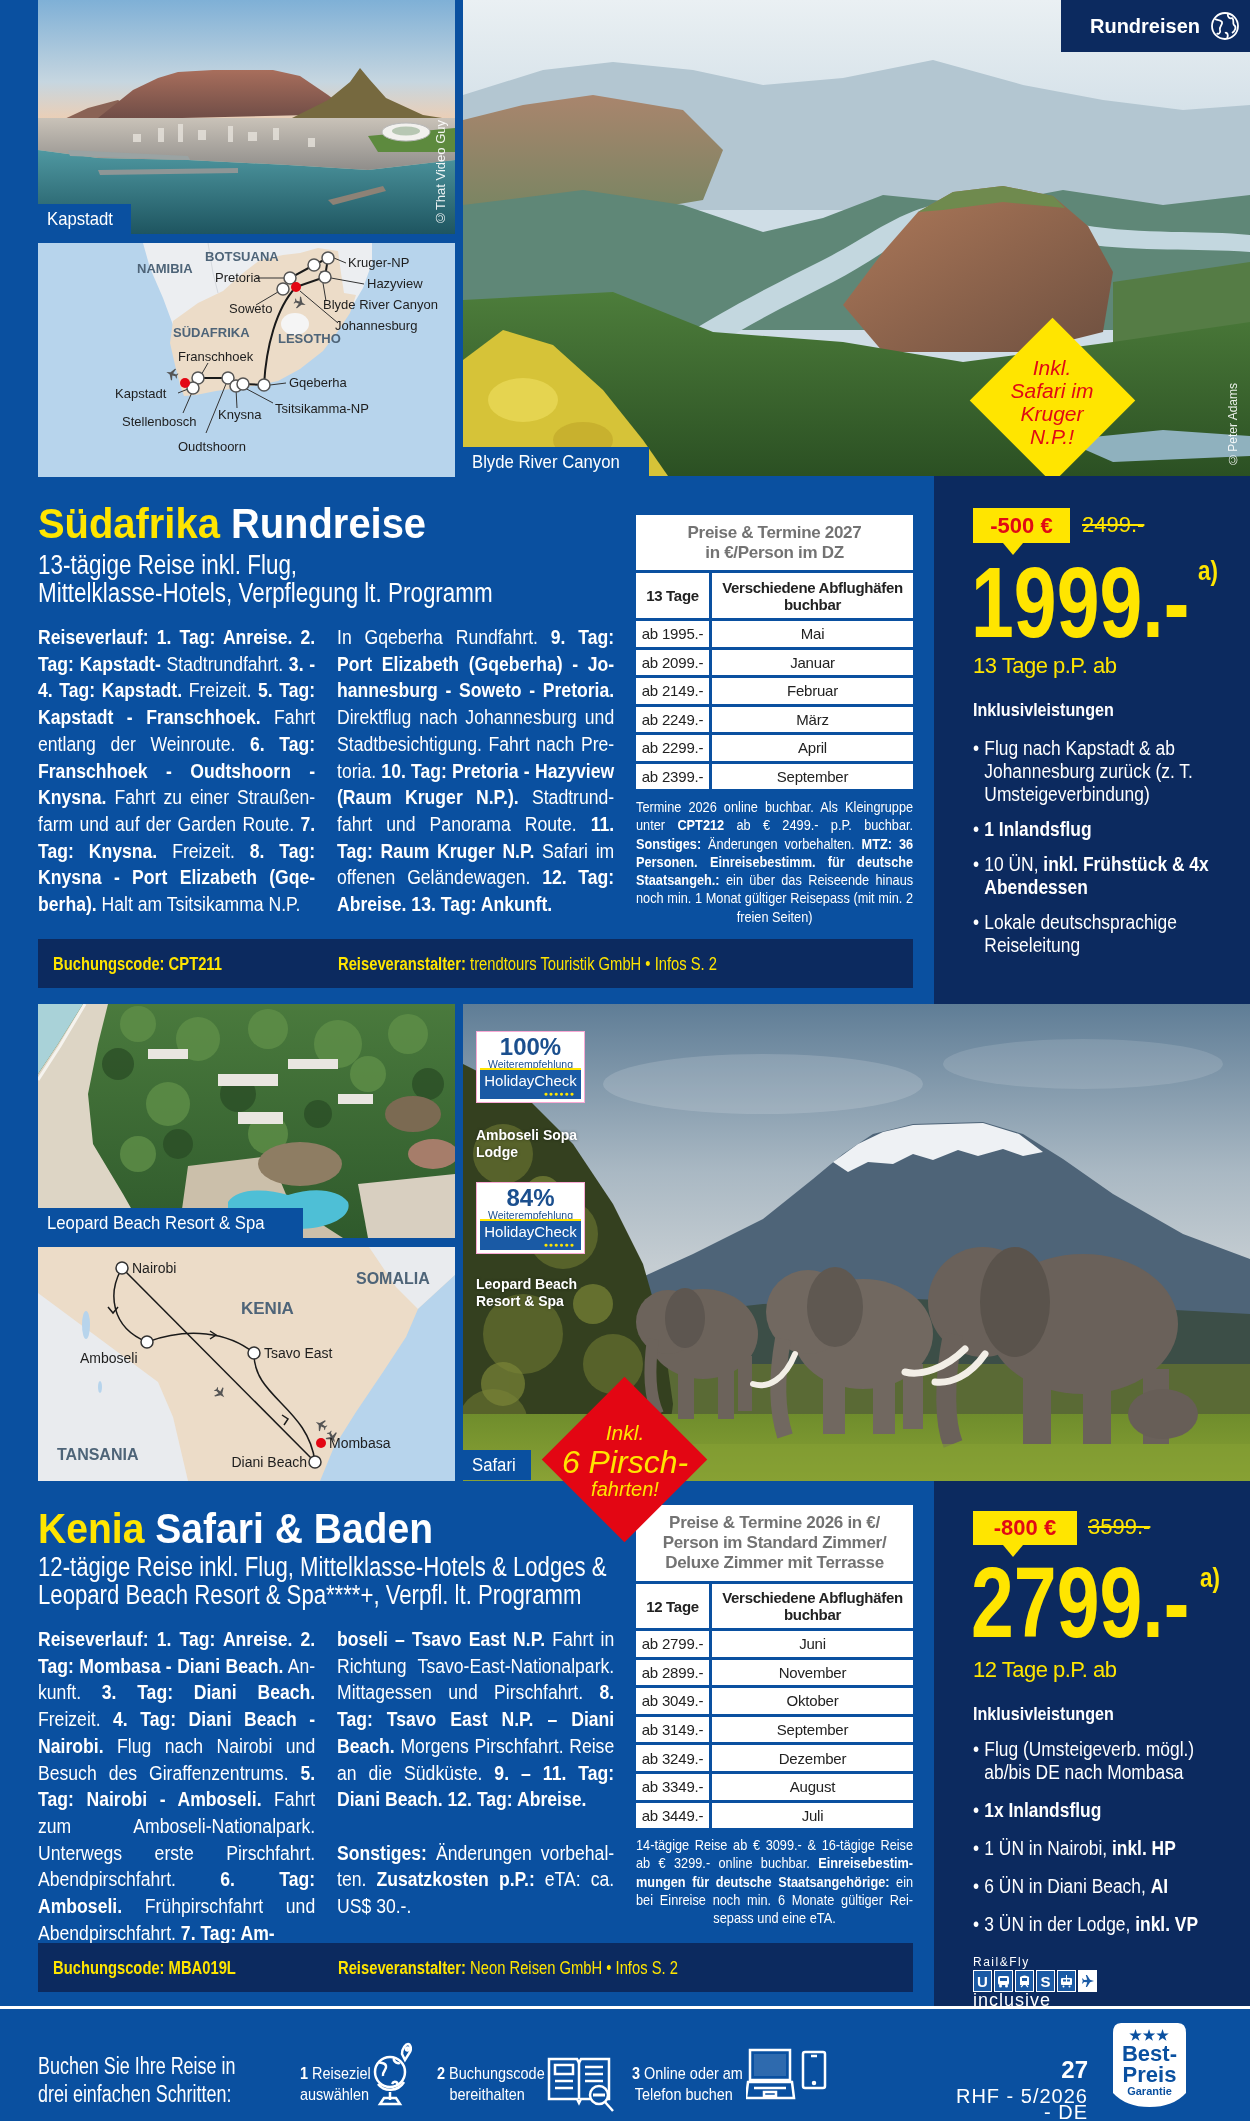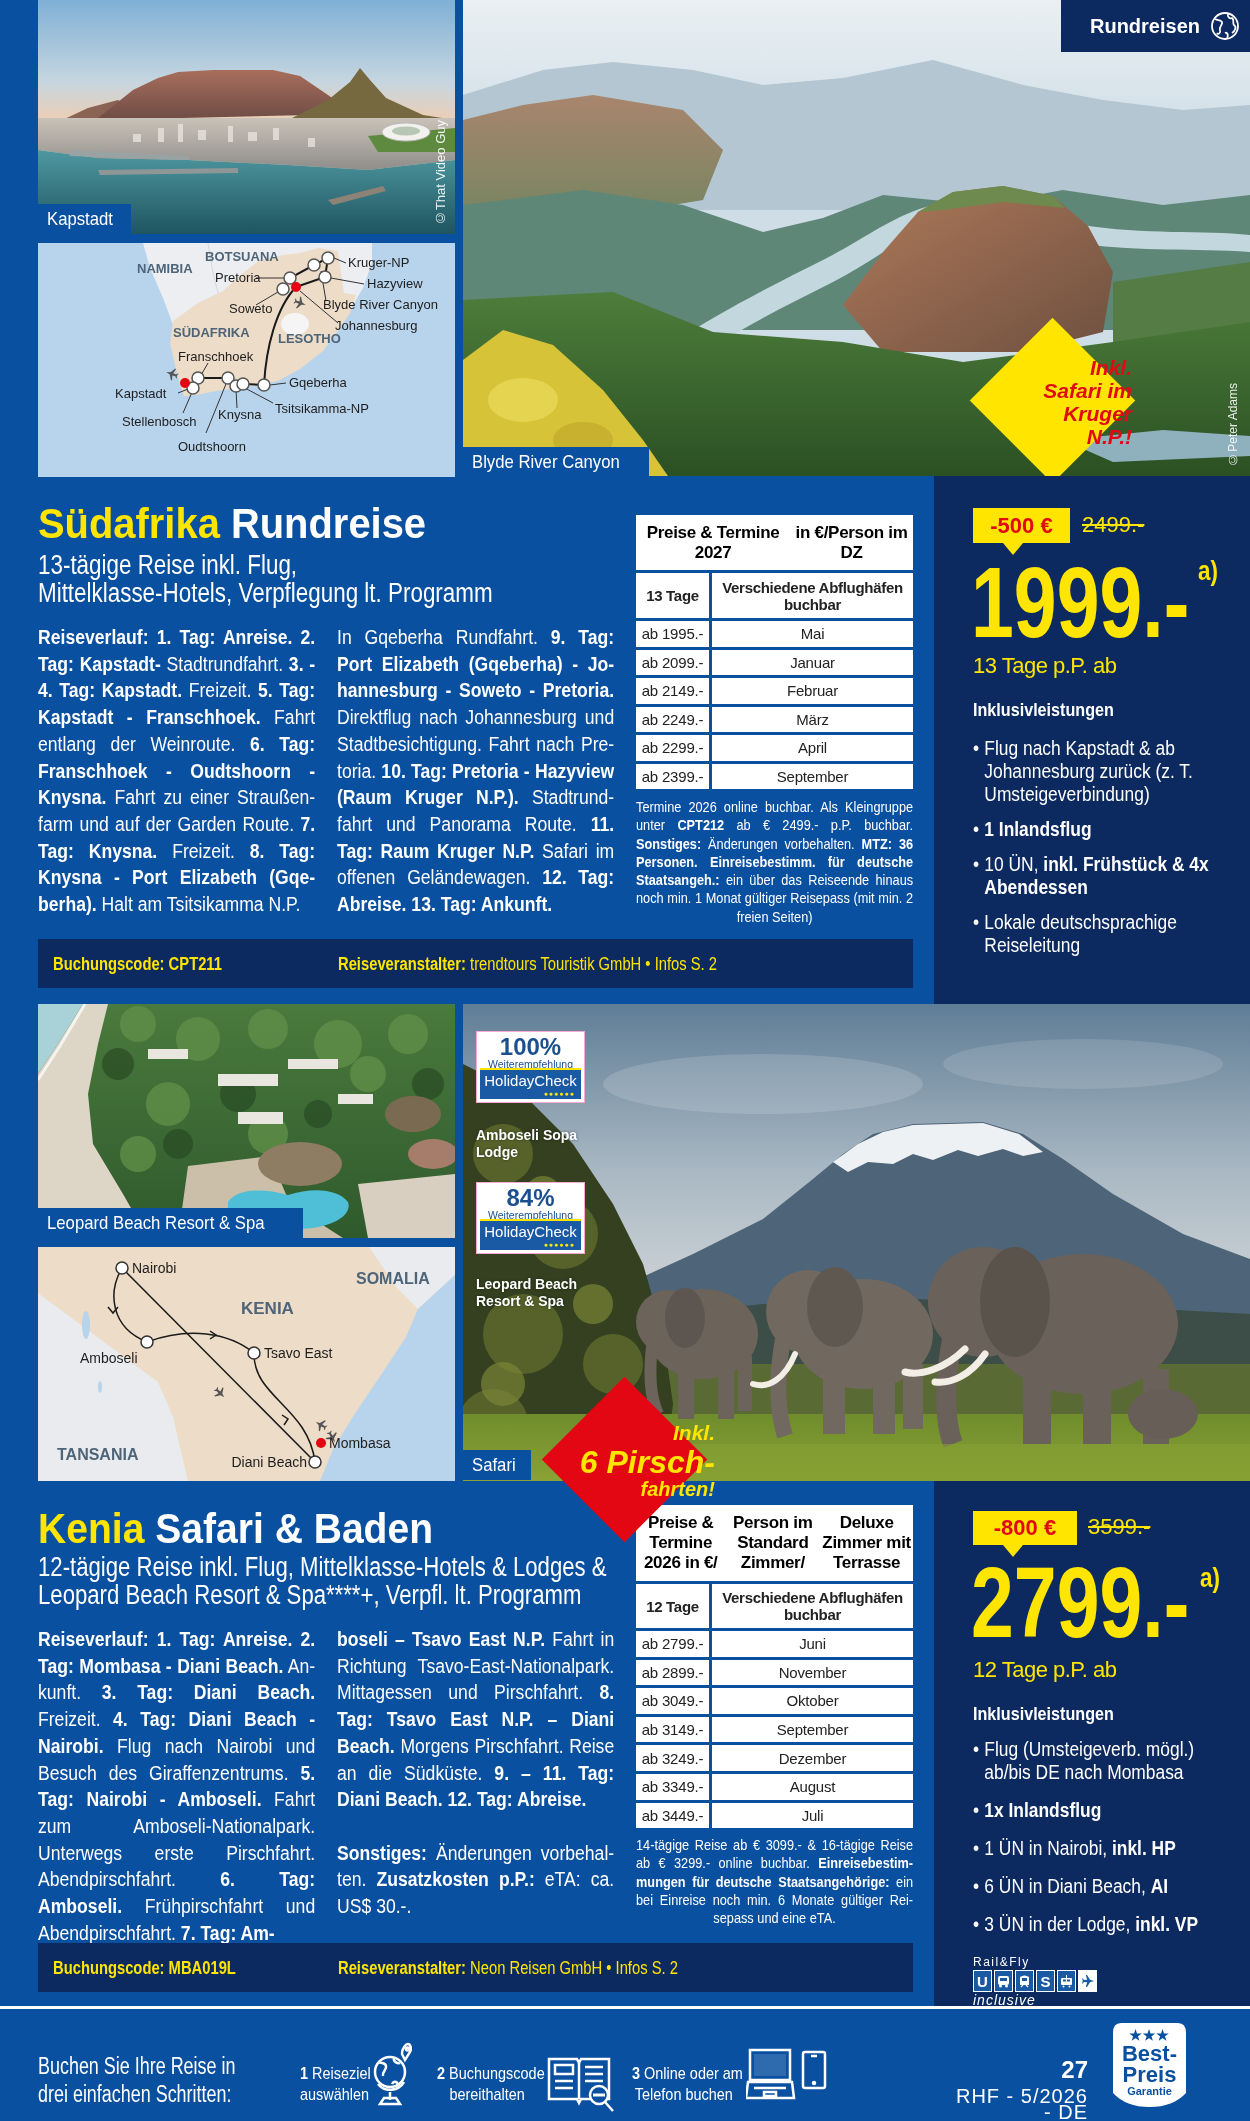--- a/index.html
+++ b/index.html
@@ -9,30 +9,30 @@
 .cx{transform-origin:0 0}
 .photo{position:absolute;overflow:hidden}
 .photo svg{display:block;width:100%;height:100%}
 .caption{position:absolute;background:#0a50a0;color:#fff;font-size:19px;line-height:30px;padding:0 9px;white-space:nowrap}
 .caption span{display:inline-block;transform:scaleX(.88);transform-origin:0 50%}
 .credit{position:absolute;writing-mode:vertical-rl;transform:rotate(180deg);font-size:13px;color:rgba(255,255,255,.9);white-space:nowrap}
 .navy{position:absolute;background:#0c2a5f}
 .tab{display:flex;align-items:center;justify-content:flex-end;gap:10px;padding-right:10px;background:#0c2a5f}
 .tab .lbl{font-weight:bold;font-size:20px;color:#fff}
 .diamond{position:absolute;width:117px;height:117px;transform:rotate(45deg)}
-.dtext{position:absolute;text-align:right;font-style:italic;font-weight:bold}
+.dtext{position:absolute;text-align:center;font-style:italic;font-weight:normal}
 .title{position:absolute;font-weight:bold;font-size:42px;line-height:42px;white-space:nowrap;transform:scaleX(.95)}
 .title .hl{color:#ffe500}
 .subtitle{position:absolute;font-size:27px;line-height:28.3px;white-space:nowrap;transform:scaleX(.83)}
 .body-col{position:absolute;width:315px;font-size:20px;line-height:26.7px;text-align:justify;transform:scaleX(.88);hyphens:manual}
 .body-col b{font-weight:bold}
 .body-col p+p{margin-top:26.7px}
 .ptable{position:absolute;width:277px;background:#0a50a0;display:grid;grid-template-columns:73px 201px;gap:3px;color:#222}
 .ptable>div{background:#fff;display:flex;align-items:center;justify-content:center;text-align:center}
-.ptable .ttl{grid-column:1 / span 2;flex-direction:row;color:#000000;font-weight:bold;font-size:17px;line-height:20px;letter-spacing:-.3px}
+.ptable .ttl{grid-column:1 / span 2;flex-direction:column;color:#737373;font-weight:bold;font-size:17px;line-height:20px;letter-spacing:-.3px}
 .ptable .hd{font-weight:bold;font-size:15px;line-height:17px;letter-spacing:-.3px}
 .ptable .cell{font-size:15px;letter-spacing:-.2px}
 .note{position:absolute;width:326px;font-size:15px;line-height:18.3px;text-align:justify;text-align-last:center;transform:scaleX(.85)}
 .bookbar{position:absolute;left:38px;width:875px;height:49px;background:#0c2a5f;color:#ffe500}
 .bookbar .seg{position:absolute;top:14px;font-size:18px;line-height:22px;white-space:nowrap;transform:scaleX(.82);transform-origin:0 0}
 .badge-disc{position:absolute;background:#ffe500;color:#e10a14;font-weight:bold;font-size:22px;display:flex;align-items:center;justify-content:center}
 .badge-disc:after{content:"";position:absolute;left:30px;bottom:-12px;border-left:10px solid transparent;border-right:10px solid transparent;border-top:12px solid #ffe500}
 .old{position:absolute;color:#ffe500;font-size:22px;line-height:30px;text-decoration:line-through}
 .bigprice{position:absolute;color:#ffe500;font-weight:bold;font-size:100px;line-height:100px;white-space:nowrap;transform:scaleX(.77)}
 .foot-a{position:absolute;color:#ffe500;font-weight:bold;font-size:28px;line-height:30px;transform:scaleX(.8)}
@@ -45,21 +45,21 @@
 .hc{position:absolute;width:109px;height:72px;background:#fff;border:1px solid #f9a8d4;text-align:center;color:#1b4f8e}
 .hc .pct{font-weight:bold;font-size:24px;line-height:25px;margin-top:2px}
 .hc .sm{font-size:10.5px;line-height:11px}
 .hc .brand{position:absolute;left:3px;right:3px;bottom:3px;height:31px;background:#1a5aa5;border-top:2px solid #ffe500;color:#fff;font-size:15px;line-height:22px}
 .hc .dots{position:absolute;right:6px;bottom:2px;font-size:7px;line-height:7px;color:#ffe500;letter-spacing:1px}
 .hc-cap{position:absolute;font-weight:bold;font-size:14px;line-height:17px;color:#fff;text-shadow:0 0 3px rgba(0,0,0,.5)}
 .railfly{position:absolute;color:#fff}
 .railfly .rl{font-size:12px;letter-spacing:1.5px;line-height:14px}
 .railfly .icons{display:flex;gap:2px;margin-top:1px}
 .railfly .ic{width:19px;height:22px;border:1.5px solid #fff;display:flex;align-items:center;justify-content:center;font-weight:bold;font-size:15px;background:#1a5aa5}
-.railfly .inc{font-style:italic;font-size:14px;letter-spacing:1px;line-height:14px;margin-top:1px}
+.railfly .inc{font-size:18px;letter-spacing:1px;line-height:14px;margin-top:1px}
 .divider{position:absolute;left:0;width:1250px;height:3px;background:#fff}
 .f-intro{position:absolute;font-size:23px;line-height:28px;white-space:nowrap;transform:scaleX(.78)}
 .step{position:absolute;font-size:17px;line-height:21px;text-align:center;white-space:nowrap;transform:scaleX(.85)}
 .step b{font-weight:bold}
 .pagenum{position:absolute;font-weight:bold;font-size:24px;line-height:24px;text-align:right}
 .edition{position:absolute;font-size:20px;letter-spacing:1px;line-height:16px;text-align:right}
 </style>
 </head>
 <body>
 

